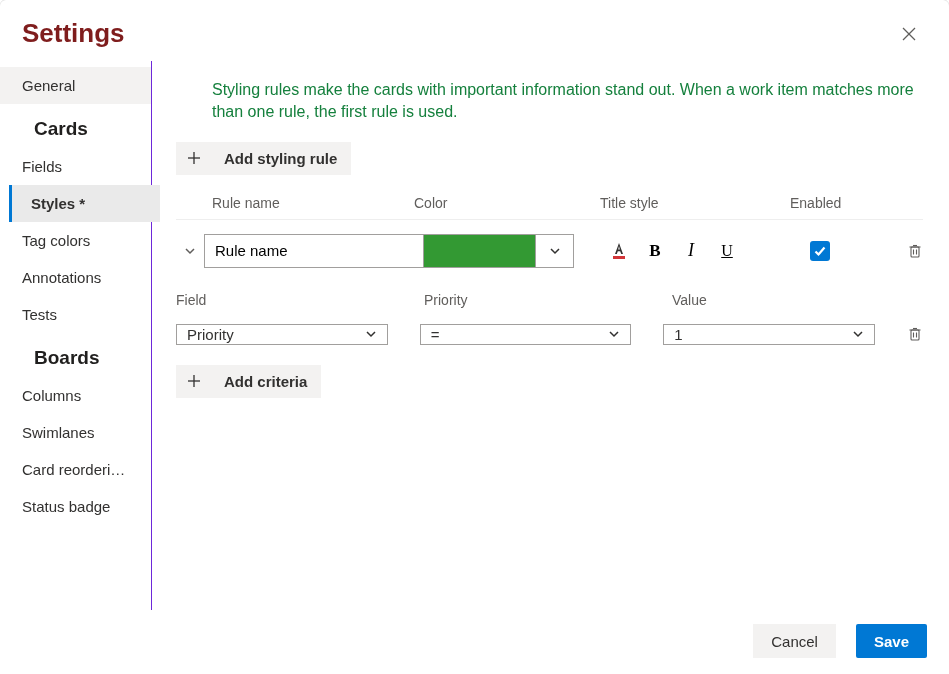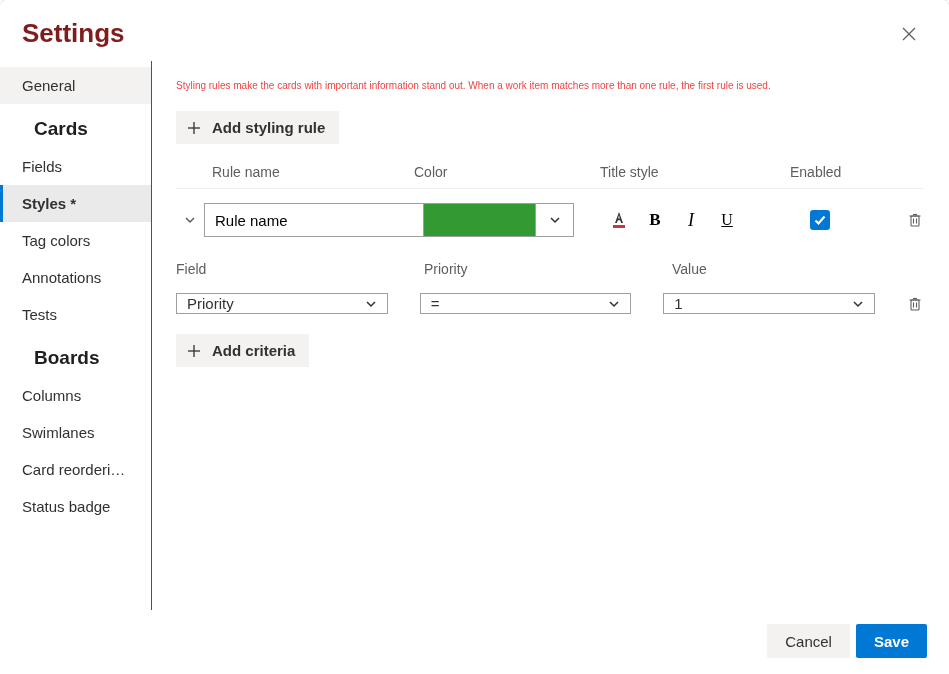--- a/index.html
+++ b/index.html
@@ -69,44 +69,46 @@
     white-space: nowrap;
     overflow: hidden;
     text-overflow: ellipsis;
     width: 100%;
   }
   .side-item.active {
     background: #eaeaea;
     font-weight: 600;
     border-left: 3px solid #0078d4;
     padding-left: 19px;
+    margin-left: 9px;
   }
   .side-item.general {
     background: #f3f2f1;
   }
   .main {
     flex: 1;
     padding: 18px 26px 0 24px;
     overflow: auto;
   }
   .content-title {
     font-size: 18px;
     font-weight: 650;
     margin-bottom: 6px;
   }
   .content-desc {
-    font-size: 10px;
-    color: #ef4444;
+    font-size: 16px;
+    color: #15803d;
     margin-bottom: 18px;
     line-height: 1.4;
+    margin-left: 36px;
   }
   .add-btn {
     display: inline-flex;
     align-items: center;
-    gap: 10px;
+    gap: 22px;
     background: #f3f2f1;
     border: none;
     padding: 8px 14px 8px 10px;
     font-size: 15px;
     font-weight: 600;
     cursor: pointer;
     color: #323130;
   }
   .add-btn svg { width: 16px; height: 16px; }
   .col-headers {
@@ -220,21 +222,21 @@
     cursor: pointer;
     background: #fff;
   }
   .sel-field { width: 216px; }
   .sel-op { width: 216px; margin-left: 32px; }
   .sel-val { width: 216px; margin-left: 32px; }
   .add-criteria-wrap { margin-top: 20px; }
   .dialog-footer {
     display: flex;
     justify-content: flex-end;
-    gap: 6px;
+    gap: 20px;
     padding: 14px 22px 16px;
   }
   .btn {
     height: 34px;
     padding: 0 18px;
     border: none;
     font-size: 15px;
     cursor: pointer;
     font-family: inherit;
   }

